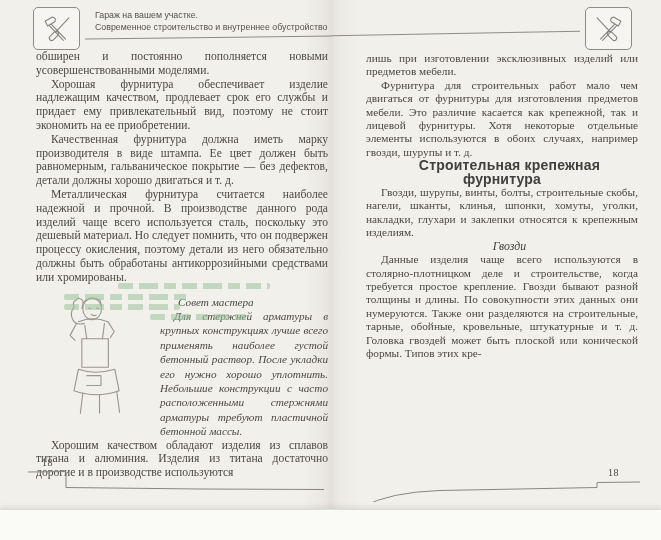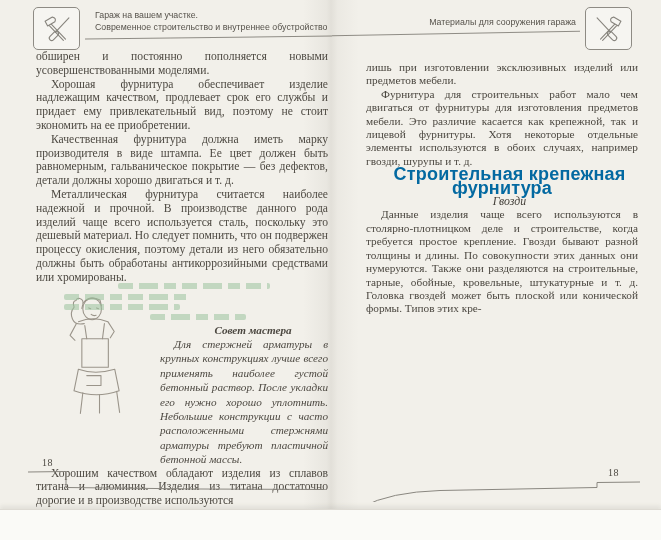--- a/index.html
+++ b/index.html
@@ -39,38 +39,38 @@
   }
   .hdr-rule{position:absolute;height:1px;background:#8f8c85;}
 
   
   .body-col{
     position:absolute;text-align:justify;
   }
   .body-col p{margin:0;text-indent:15px;}
   .body-col p.cont{text-indent:0;}
   .col-left{left:36px;top:50px;width:292px;font-size:11.6px;line-height:13.8px;}
-  .col-right{left:36px;top:61px;width:272px;font-size:11.3px;line-height:13.4px;}
+  .col-right{left:36px;top:52px;width:272px;font-size:11.3px;line-height:13.4px;}
 
   
   .advice{display:flex;margin-top:8px;}
   .advice-fig{flex:0 0 112px;margin-left:12px;}
   .advice-fig svg{width:104px;height:124px;}
   .advice-text{
     width:168px;font-style:italic;font-size:11.2px;line-height:14.4px;
     text-align:justify;margin-top:2px;
   }
-  .advice-title{font-weight:bold;text-indent:18px;text-align:center;margin-top:28px;}
+  .advice-title{font-weight:normal;text-indent:18px;text-align:left;}
   .advice-text p{margin:0;text-indent:14px;}
   .closing{margin-top:10px;}
 
   
   .sec-h{
     font-family:"Liberation Sans", sans-serif;font-weight:600;
-    font-size:18px;letter-spacing:.2px;color:#0369a1;
+    font-size:14px;letter-spacing:.2px;color:#404040;
     text-align:center;margin:12px 0 12px;text-indent:0;
   }
   .sub-h{
     font-weight:normal;font-style:italic;font-size:11.8px;color:#45413b;
     text-align:center;margin:10px 0 10px;text-indent:0;
   }
 
   
   .foot-svg{position:absolute;left:0;top:462px;width:100%;height:40px;}
   .page-num{
@@ -156,41 +156,39 @@
   <div class="bleed bleed-4"></div>
 
   <svg class="foot-svg">
     <path d="M28 10 L66 9.5 L66 25.5 L200 27 L324 27.5" fill="none" stroke="#8a8780" stroke-width="1"></path>
   </svg>
   <span class="page-num num-left">18</span>
 </section>
 
 <section class="page page-right">
 
-  <div class="hdr-title" style="position:absolute;left:38px;top:17px;width:208px;text-align:right;">
-    <div>Материалы для сооружения гаража</div>
-  </div>
   <div class="tool-box" style="left:255px;top:7px;">
     <svg viewBox="0 0 44 40">
       <g stroke="#87847d" stroke-width="1.3" fill="none" stroke-linecap="round" stroke-linejoin="round">
         <path d="M8 7 L24 24"></path>
         <rect x="23" y="21.5" width="13" height="5.6" rx="2.8" transform="rotate(45 23 21.5)"></rect>
         <path d="M27.5 6 l8.5 5 -3 5.4 -8.5 -5 q-2.2 -4.2 3 -5.4 z"></path>
         <path d="M28.5 14.5 L12 32 M30.8 16.2 L14.5 33.3"></path>
       </g>
     </svg>
   </div>
   <div class="hdr-rule" style="left:2px;top:33px;width:248px;transform:rotate(-1deg);"></div>
 
   <div class="body-col col-right">
     <p class="cont">лишь при изготовлении эксклюзивных изделий или предметов мебели.</p>
     <p>Фурнитура для строительных работ мало чем двигаться от фурнитуры для изготовления предметов мебели. Это различие касается как крепежной, так и лицевой фурнитуры. Хотя некоторые отдельные элементы используются в обоих случаях, например гвозди, шурупы и т. д.</p>
 
     <p class="sec-h">Строительная крепежная фурнитура</p>
 
+    <p>Гвозди, шурупы, винты, болты, строительные скобы, нагели, шканты, клинья, шпонки, хомуты, уголки, накладки, глухари и заклепки относятся к крепежным изделиям.</p>
 
     <p class="sub-h">Гвозди</p>
 
     <p>Данные изделия чаще всего используются в столярно-плотницком деле и строительстве, когда требуется простое крепление. Гвозди бывают разной толщины и длины. По совокупности этих данных они нумеруются. Также они разделяются на строительные, тарные, обойные, кровельные, штукатурные и т. д. Головка гвоздей может быть плоской или конической формы. Типов этих кре-</p>
   </div>
 
   <svg class="foot-svg">
     <path d="M32 27 Q 60 12 110 10.5 L267 7.5 L267 2.5 L310 2" fill="none" stroke="#8a8780" stroke-width="1" transform="translate(0,18)"></path>
   </svg>
   <span class="page-num num-right">18</span>

